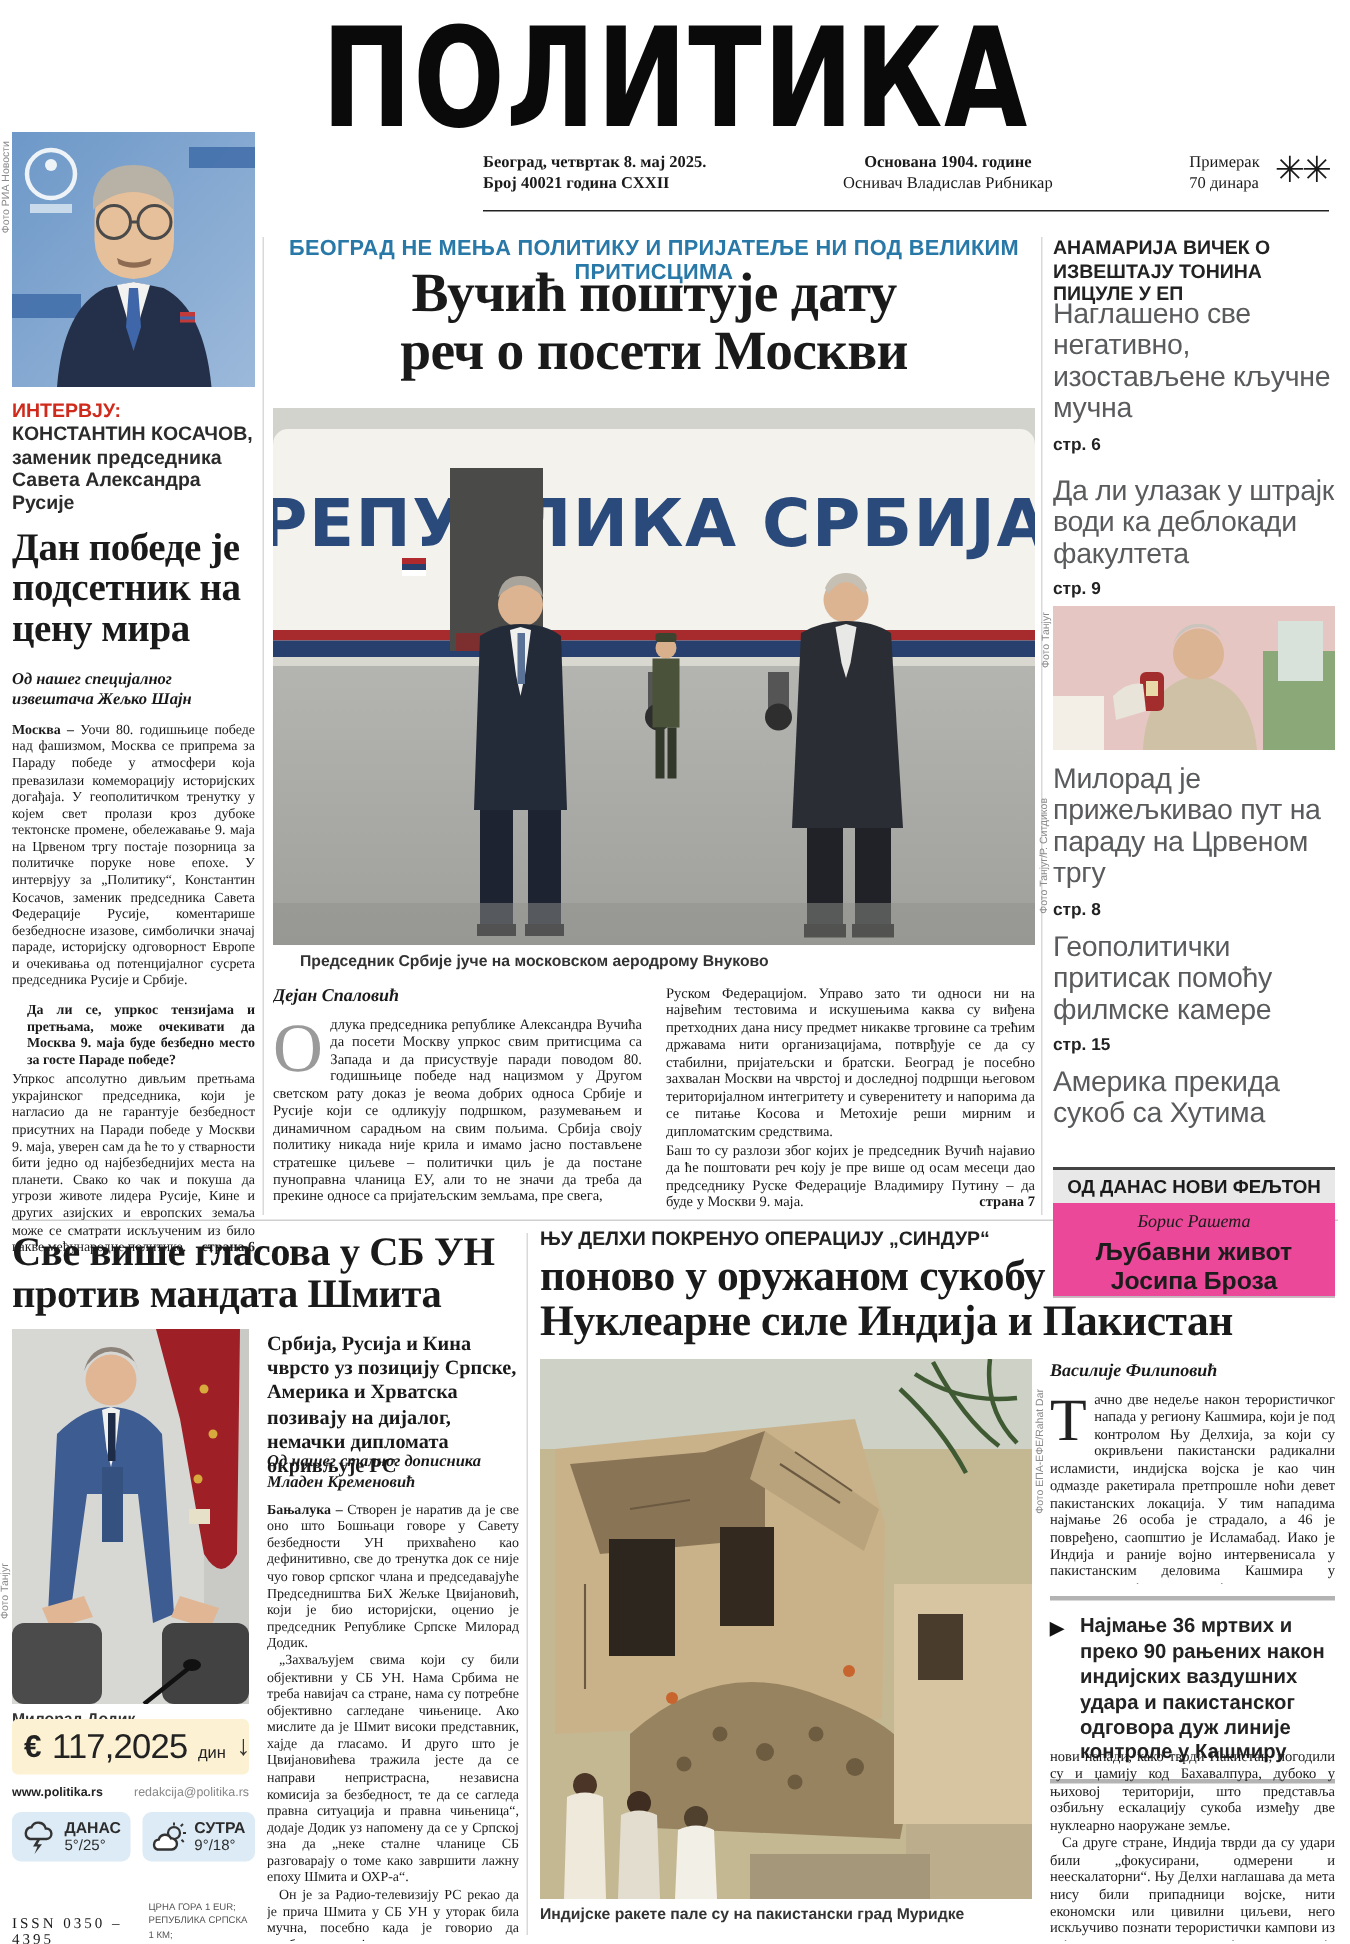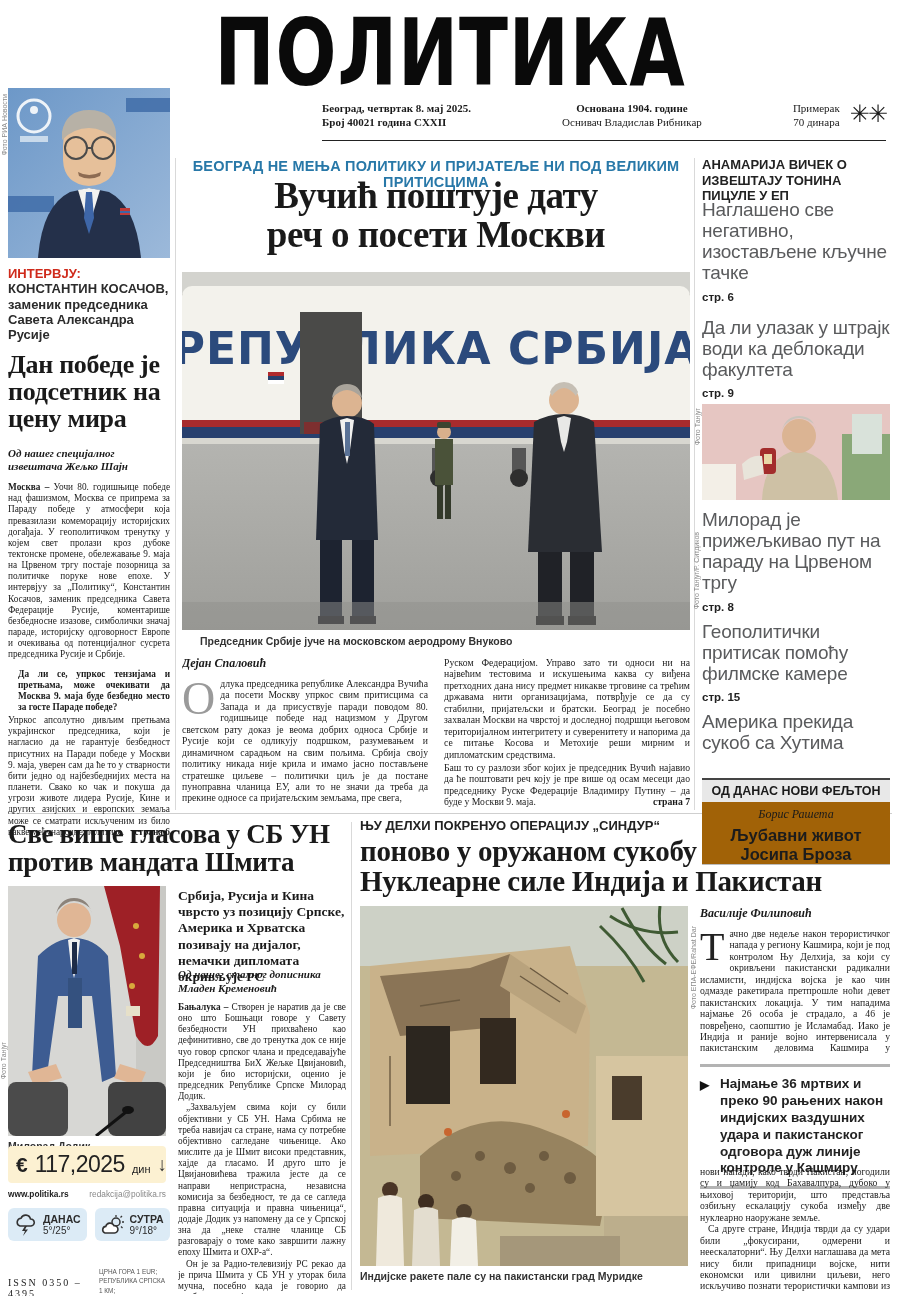--- a/index.html
+++ b/index.html
@@ -7,21 +7,21 @@
         font-family:"Liberation Serif",serif;color:#1a1a1a;overflow:hidden;}
   .abs{position:absolute;}
   
   .mast{top:0;left:0;right:0;text-align:center;}
   .mast-title{display:inline-block;font-family:"DejaVu Sans",sans-serif;font-weight:900;
       font-size:78px;letter-spacing:1px;transform:scale(.92,1.18);transform-origin:top center;color:#0a0a0a;}
   .dateline{top:102px;left:322px;width:564px;display:flex;justify-content:space-between;
       border-bottom:1.5px solid #222;padding-bottom:10px;font-size:11px;line-height:1.25;}
   .dl-b{font-weight:bold;}
   .dl-center{text-align:center;}
-  .dl-right{display:flex;gap:10px;align-items:flex-start;text-align:center;}
+  .dl-right{display:flex;gap:10px;align-items:flex-start;}
   .stars{font-size:24px;line-height:1;letter-spacing:-2px;}
   
   .vrule{width:1px;background:#d9d9d9;}
   .hrule{height:1px;background:#cfcfcf;}
   
   .kicker-blue{font-family:"Liberation Sans",sans-serif;font-weight:bold;font-size:14.5px;
       color:#2878a8;text-align:center;letter-spacing:.2px;}
   .h-main{font-size:37px;font-weight:bold;line-height:1.06;text-align:center;letter-spacing:-.5px;}
   .h-serif{font-weight:bold;letter-spacing:-.3px;line-height:1.05;}
   .kicker-dark{font-family:"Liberation Sans",sans-serif;font-weight:bold;font-size:13px;color:#222;}
@@ -230,21 +230,21 @@
   </div>
   <div class="abs bt2" style="left:444px;top:657px;width:246px;height:156px;overflow:hidden;">
     <span>Руском Федерацијом. Управо зато ти односи ни на највећим тестовима и искушењима каква су виђена претходних дана нису предмет никакве трговине са трећим државама нити организацијама, потврђује се да су стабилни, пријатељски и братски. Београд је посебно захвалан Москви на чврстој и доследној подршци његовом територијалном интегритету и суверенитету и напорима да се питање Косова и Метохије реши мирним и дипломатским средствима.</span>
     <div style="margin-top:2px;">
       <span>Баш то су разлози због којих је председник Вучић најавио да ће поштовати реч коју је пре више од осам месеци дао председнику Руске Федерације Владимиру Путину – да буде у Москви 9. маја.</span>
       <span class="pgref">страна 7</span>
     </div>
   </div>
 
   <div class="abs kicker-dark" style="left:702px;top:157px;width:188px;line-height:1.2;">АНАМАРИЈА ВИЧЕК О ИЗВЕШТАЈУ ТОНИНА ПИЦУЛЕ У ЕП</div>
-  <div class="abs sb-head" style="left:702px;top:200px;width:188px;">Наглашено све негативно, изостављене кључне тачке</div>
+  <div class="abs sb-head" style="left:702px;top:200px;width:188px;">Наглашено све негативно, изостављене кључне мучна</div>
   <div class="abs sb-page" style="left:702px;top:288px;">стр. 6</div>
 
   <div class="abs sb-head" style="left:702px;top:318px;width:188px;">Да ли улазак у штрајк води ка деблокади факултета</div>
   <div class="abs sb-page" style="left:702px;top:384px;">стр. 9</div>
 
   <div class="abs" style="left:702px;top:404px;">
     <svg class="photo" width="188" height="96" viewBox="0 0 188 96">
       <rect width="188" height="96" fill="#e6c6c2"></rect>
       <rect x="140" y="30" width="48" height="66" fill="#8aa878"></rect>
       <rect x="150" y="10" width="30" height="40" fill="#d9e2da"></rect>
@@ -261,21 +261,21 @@
 
   <div class="abs sb-head" style="left:702px;top:510px;width:188px;">Милорад је прижељкивао пут на параду на Црвеном тргу</div>
   <div class="abs sb-page" style="left:702px;top:598px;">стр. 8</div>
 
   <div class="abs sb-head" style="left:702px;top:622px;width:188px;">Геополитички притисак помоћу филмске камере</div>
   <div class="abs sb-page" style="left:702px;top:688px;">стр. 15</div>
 
   <div class="abs sb-head" style="left:702px;top:712px;width:188px;">Америка прекида сукоб са Хутима</div>
   <div class="abs sb-page" style="left:702px;top:800px;">стр. 2</div>
 
-  <div class="abs feuil" style="left:702px;top:778px;width:188px;height:84px;background:#a16207;">
+  <div class="abs feuil" style="left:702px;top:778px;width:188px;height:84px;background:#ec4899;">
     <div class="feuil-hd">ОД ДАНАС НОВИ ФЕЉТОН</div>
     <div class="feuil-au">Борис Рашета</div>
     <div class="feuil-ti">
       <div>Љубавни живот</div>
       <div>Јосипа Броза</div>
     </div>
   </div>
 
   <div class="abs h-serif" style="left:8px;top:820px;width:340px;font-size:27px;">
     <div>Све више гласова у СБ УН</div>

